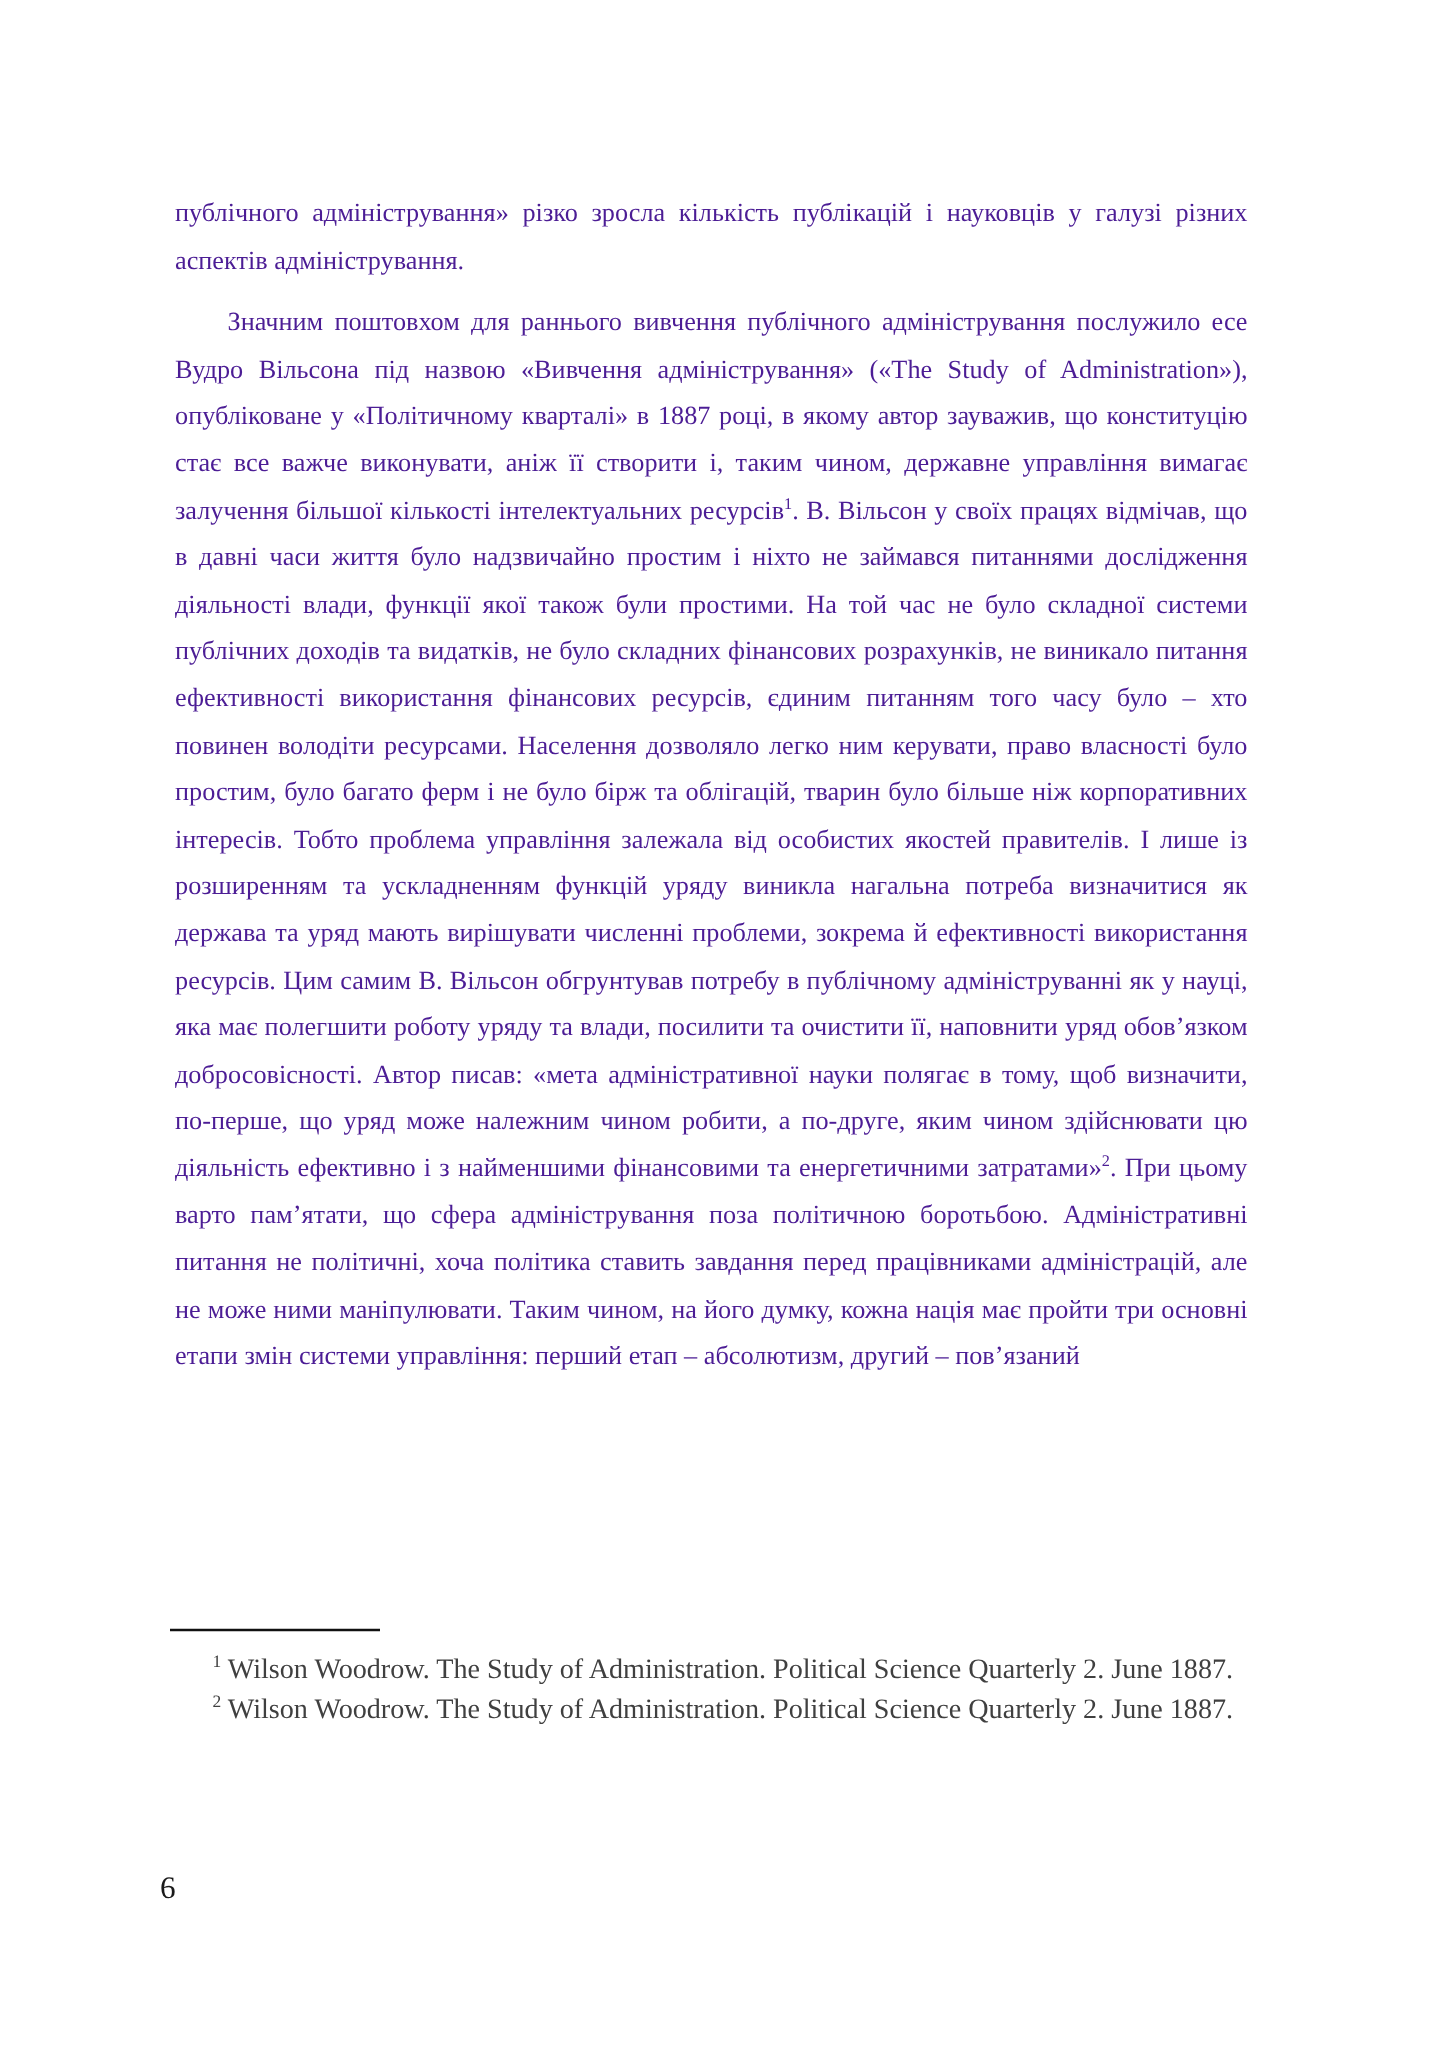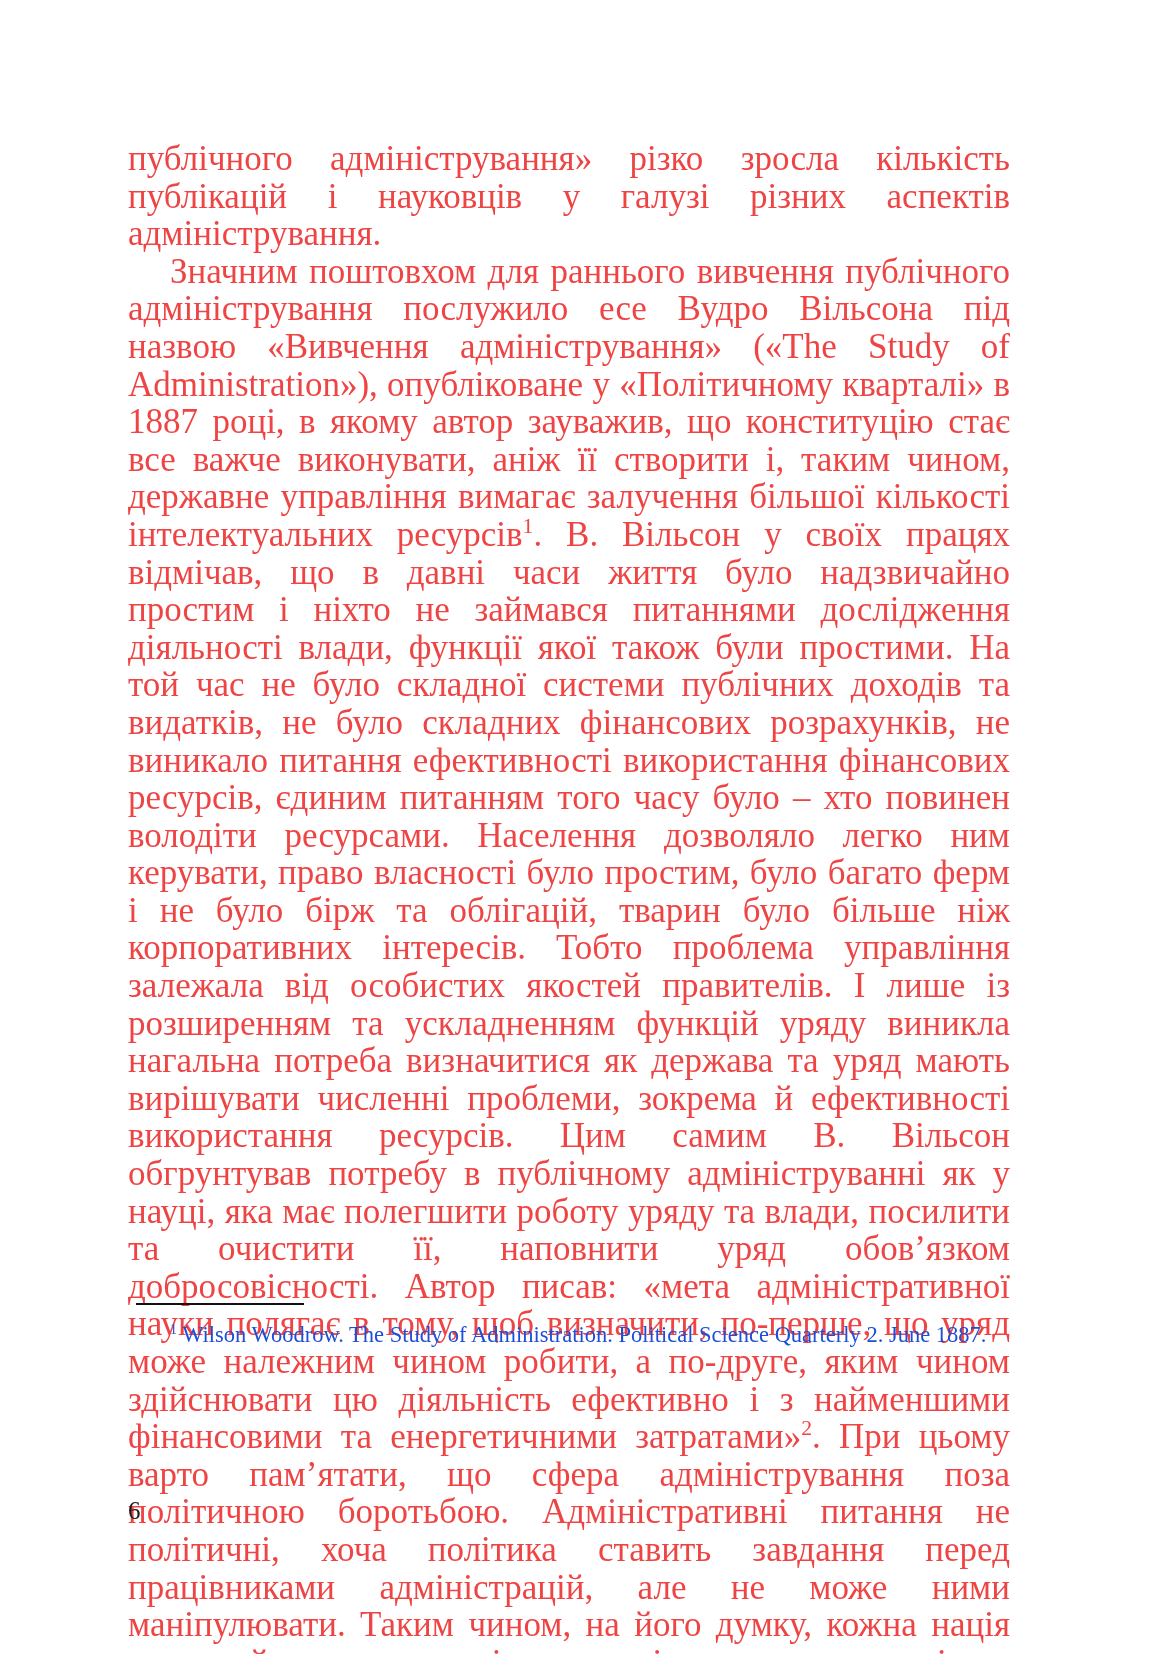--- a/index.html
+++ b/index.html
@@ -16,26 +16,26 @@
     font-family: "Liberation Serif", "DejaVu Serif", serif;
     color: #000000;
   }
   .content {
     position: absolute;
     left: 128px;
     top: 140px;
     width: 882px;
   }
   .para {
-    margin: 0;
-    font-size: 35px;
+    margin: 12px;
+    font-size: 21px;
     line-height: 37.6px;
     text-align: justify;
     text-justify: inter-word;
-    color: #ef4444;
+    color: #4c1d95;
     hyphens: manual;
   }
   .para.indent {
     text-indent: 42px;
     font-family: Liberation Serif, serif;
   }
   .para + .para {
     margin-top: 0;
   }
   sup.fnref {
@@ -55,21 +55,21 @@
     border-top: 2.4px solid #111111;
     margin: 0 0 14px 8px;
   }
   .fn {
     margin: 0;
     font-size: 22.5px;
     line-height: 32px;
     text-align: justify;
     text-justify: inter-word;
     text-indent: 42px;
-    color: #1d4ed8;
+    color: #404040;
   }
   .fn sup {
     font-size: 0.62em;
     vertical-align: super;
     line-height: 0;
   }
   .page-number {
     position: absolute;
     left: 128px;
     top: 1498px;
@@ -86,17 +86,18 @@
   <div class="content">
     <p class="para">публічного адміністрування» різко зросла кількість публікацій і науковців у галузі різних аспектів адміністрування.</p>
     <p class="para indent">
       <span>Значним поштовхом для раннього вивчення публічного адміністрування послужило есе Вудро Вільсона під назвою «Вивчення адміністрування» («The Study of Administration»), опубліковане у «Політичному кварталі» в 1887 році, в якому автор зауважив, що конституцію стає все важче виконувати, аніж її створити і, таким чином, державне управління вимагає залучення більшої кількості інтелектуальних ресурсів</span><sup class="fnref">1</sup><span>. В. Вільсон у своїх працях відмічав, що в давні часи життя було надзвичайно простим і ніхто не займався питаннями дослідження діяльності влади, функції якої також були простими. На той час не було складної системи публічних доходів та видатків, не було складних фінансових розрахунків, не виникало питання ефективності використання фінансових ресурсів, єдиним питанням того часу було – хто повинен володіти ресурсами. Населення дозволяло легко ним керувати, право власності було простим, було багато ферм і не було бірж та облігацій, тварин було більше ніж корпоративних інтересів. Тобто проблема управління залежала від особистих якостей правителів. І лише із розширенням та ускладненням функцій уряду виникла нагальна потреба визначитися як держава та уряд мають вирішувати численні проблеми, зокрема й ефективності використання ресурсів. Цим самим В. Вільсон обгрунтував потребу в публічному адмініструванні як у науці, яка має полегшити роботу уряду та влади, посилити та очистити її, наповнити уряд обов’язком добросовісності. Автор писав: «мета адміністративної науки полягає в тому, щоб визначити, по-перше, що уряд може належним чином робити, а по-друге, яким чином здійснювати цю діяльність ефективно і з найменшими фінансовими та енергетичними затратами»</span><sup class="fnref">2</sup><span>. При цьому варто пам’ятати, що сфера адміністрування поза політичною боротьбою. Адміністративні питання не політичні, хоча політика ставить завдання перед працівниками адміністрацій, але не може ними маніпулювати. Таким чином, на його думку, кожна нація має пройти три основні етапи змін системи управління: перший етап – абсолютизм, другий – пов’язаний</span>
     </p>
   </div>
 
   <div class="footnote-area">
     <div class="fn-rule"></div>
     <p class="fn"><sup>1</sup> <span>Wilson Woodrow. The Study of Administration. Political Science Quarterly 2. June 1887.</span></p>
+    <p class="fn"><sup>2</sup> <span>Wilson Woodrow. The Study of Administration. Political Science Quarterly 2. June 1887.</span></p>
   </div>
 
   <div class="page-number">6</div>
 
 </div>
 
 </body></html>

